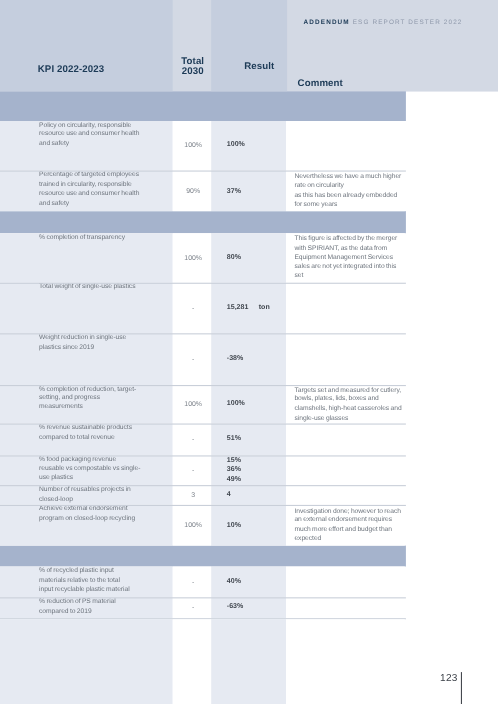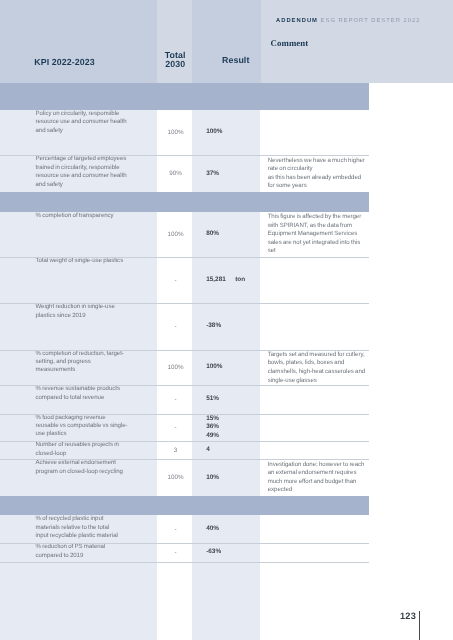--- a/index.html
+++ b/index.html
@@ -25,21 +25,21 @@
   .hdr-col-comment{position:absolute;left:260.5px;top:0;width:192.5px;height:82.5px;background:var(--c-header-band-alt);}
 
   .addendum{position:absolute;left:276px;top:18px;font-size:5.8px;
             letter-spacing:1.02px;color:#8f99ab;white-space:nowrap;}
   .addendum .strong{color:var(--c-heading);font-weight:bold;letter-spacing:1.02px;}
 
   .colhead{position:absolute;color:var(--c-heading);font-weight:bold;white-space:nowrap;text-align:right;}
   .ch-kpi{left:34.3px;top:56.6px;font-size:8.8px;letter-spacing:0.1px;}
   .ch-target{left:157.6px;top:51.2px;width:35.2px;text-align:center;font-size:8.8px;line-height:9.3px;white-space:normal;letter-spacing:0.1px;}
   .ch-result{left:192.2px;top:55.2px;width:87px;text-align:center;font-size:8.8px;letter-spacing:0.1px;}
-  .ch-comment{left:270.5px;top:38px;font-size:8.8px;letter-spacing:0.1px;font-family:Liberation Serif, serif;}
+  .ch-comment{left:270.5px;top:70px;font-size:8.8px;letter-spacing:0.1px;}
 
   
   .tbl{position:absolute;left:0;top:82.5px;width:368.5px;}
   .band{height:27.2px;background:var(--c-section-band);}
   .row{display:flex;position:relative;}
   .row.sep::before{content:"";position:absolute;left:0;top:0;width:368.5px;height:1px;background:var(--c-rule);}
   .c{box-sizing:border-box;}
   .c1{width:157px;background:var(--c-row-band);padding:0px 24px 0 35.5px;}
   .c2{width:35.2px;background:var(--c-row-plain);}
   .c3{width:68.3px;background:var(--c-row-band);padding-left:14px;box-sizing:border-box;}
@@ -47,21 +47,21 @@
   .kpitxt{font-size:6.1px;line-height:8.45px;color:var(--c-body);letter-spacing:-0.04px;word-spacing:-0.35px;}
   .cmttxt{font-size:6.1px;line-height:8.55px;color:var(--c-body);letter-spacing:-0.04px;word-spacing:-0.35px;}
   .tgt{font-size:6.3px;color:#7d838b;text-align:center;width:100%;padding-left:2px;box-sizing:border-box;}
   .res{font-size:6.4px;font-weight:bold;color:var(--c-result);text-align:left;width:100%;line-height:8.6px;}
   .mid{display:flex;align-items:center;justify-content:flex-start;}
   .gap{display:inline-block;width:9.5px;}
 
   .bottomfill{position:absolute;left:0;top:561.6px;width:368.5px;height:78.4px;border-top:1px solid var(--c-rule);box-sizing:border-box;}
   .bf-row{display:flex;height:100%;}
 
-  .pagenum{position:absolute;left:400px;top:611px;font-size:9.2px;font-weight:bold;color:#3a3f47;letter-spacing:0.25px;}
+  .pagenum{position:absolute;left:400px;top:611px;font-size:9.2px;font-weight:normal;color:#3a3f47;letter-spacing:0.25px;}
   .pagerule{position:absolute;left:418.5px;top:611px;width:1px;height:29px;background:#45494f;}
 </style>
 </head>
 <body>
 
 <div class="page">
   <div class="hdrband"></div>
   <div class="hdr-col-target"></div>
   <div class="hdr-col-comment"></div>
 

